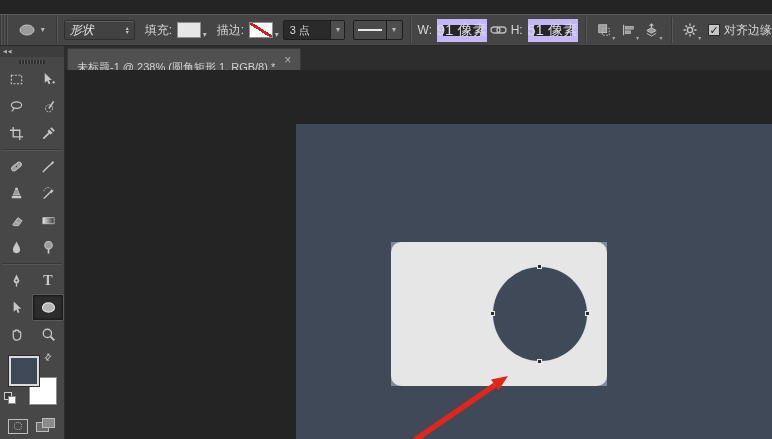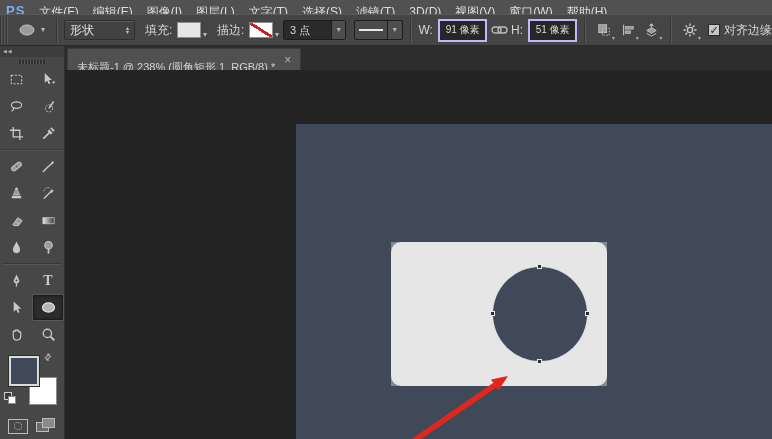--- a/index.html
+++ b/index.html
@@ -19,36 +19,36 @@
   .optionsbar { position:absolute; left:0; top:14px; width:772px; height:32px; background:#454545;
                 border-top:1px solid #5a5a5a; border-bottom:1px solid #2a2a2a;
                 display:flex; align-items:center; overflow:hidden; }
   .grip-v { width:8px; height:30px; background:repeating-linear-gradient(90deg,#393939 0 1px,#575757 1px 2px,#454545 2px 3px); }
   .opt-label { color:#d6d6d6; font-size:12px; white-space:nowrap; }
   .vsep { width:1px; height:26px; background:#383838; box-shadow:1px 0 0 #585858; margin:0 7px; flex:none; }
   .caret { color:#b8b8b8; font-size:8px; line-height:8px; }
   .preset-ellipse { display:flex; align-items:center; gap:3px; margin:0 4px 0 8px; }
   .shape-select { width:72px; height:20px; background:#424242; border:1px solid #2e2e2e;
                   box-shadow:inset 0 1px 0 #5d5d5d; border-radius:2px; display:flex; align-items:center;
-                  justify-content:space-between; padding:0 5px; margin-right:10px; }
+                  justify-content:space-between; padding:0 5px; margin-right:10px;font-style:italic; }
   .shape-select span.lbl { color:#e0e0e0; font-size:12px; }
   .updown { display:flex; flex-direction:column; line-height:4px; font-size:6px; color:#c4c4c4; }
   .swatch { width:24px; height:16px; border:1px solid #8d8d8d; margin:0 2px 0 5px; }
   .swatch.fill { background:#e6e6e6; }
   .swatch.stroke { background:linear-gradient(to top right,#ffffff 44%,#cf2020 44%,#cf2020 56%,#ffffff 56%); }
   .combo { height:20px; background:#2a2a2a; border:1px solid #1d1d1d; border-radius:2px;
            display:flex; align-items:center; }
   .combo .val { color:#d8d8d8; font-size:11px; padding:0 6px; flex:1; white-space:nowrap; }
   .combo .btn { width:14px; height:100%; background:#4e4e4e; border-left:1px solid #1d1d1d;
                 display:flex; align-items:center; justify-content:center; }
   .stroke-width { width:64px; margin-left:4px; }
   .line-style { width:50px; margin-left:8px; background:#4a4a4a; }
   .line-sample { width:24px; height:2px; background:#e8e8e8; margin:0 4px; }
-  .numfield { width:50px; height:23px; background:#262626; border:2px solid #c4b5fd;
-              color:#dcdcdc; font-size:10px; display:flex; align-items:center; justify-content:center;
+  .numfield { width:50px; height:23px; background:#262626; border:6px solid #c4b5fd;
+              color:#dcdcdc; font-size:15px; display:flex; align-items:center; justify-content:center;
               white-space:nowrap; margin-left:5px; }
   .iconbtn { position:relative; width:20px; height:22px; display:flex; align-items:center; justify-content:center; margin:0 2px; }
   .iconbtn .mini-caret { position:absolute; right:-1px; bottom:0; font-size:6px; color:#aaa; line-height:6px; }
   .checkbox { width:12px; height:12px; background:#c6c6c6; border:1px solid #2a2a2a; color:#222;
               font-size:11px; line-height:11px; text-align:center; margin:0 4px 0 6px; }
   .chk-label { color:#d6d6d6; font-size:12px; white-space:nowrap; }
 
   
   .tabstrip { position:absolute; left:65px; top:46px; width:707px; height:24px; background:#2d2d2d; }
   .tab { position:absolute; left:2px; top:2px; height:22px; background:#505050;
@@ -102,34 +102,20 @@
   .anchor.s { left:calc(50% - 3px); bottom:-3px; }
   .anchor.w { left:-3px; top:calc(50% - 3px); }
   .anchor.e { right:-3px; top:calc(50% - 3px); }
   .arrow-svg { position:absolute; left:0; top:0; }
 </style>
 </head>
 <body>
 
 <div class="app">
 
-  <div class="menubar">
-    <span class="pslogo">PS</span>
-    <span class="menu-item">文件(F)</span>
-    <span class="menu-item">编辑(E)</span>
-    <span class="menu-item">图像(I)</span>
-    <span class="menu-item">图层(L)</span>
-    <span class="menu-item">文字(T)</span>
-    <span class="menu-item">选择(S)</span>
-    <span class="menu-item">滤镜(T)</span>
-    <span class="menu-item">3D(D)</span>
-    <span class="menu-item">视图(V)</span>
-    <span class="menu-item">窗口(W)</span>
-    <span class="menu-item">帮助(H)</span>
-  </div>
 
   <div class="optionsbar">
     <div class="grip-v"></div>
 
     <div class="preset-ellipse">
       <svg width="22" height="16" viewBox="0 0 22 16">
         <ellipse cx="11" cy="8" rx="7" ry="5" fill="#9b9b9b" stroke="#c4c4c4" stroke-width="1"></ellipse>
       </svg>
       <span class="caret">▾</span>
     </div>

